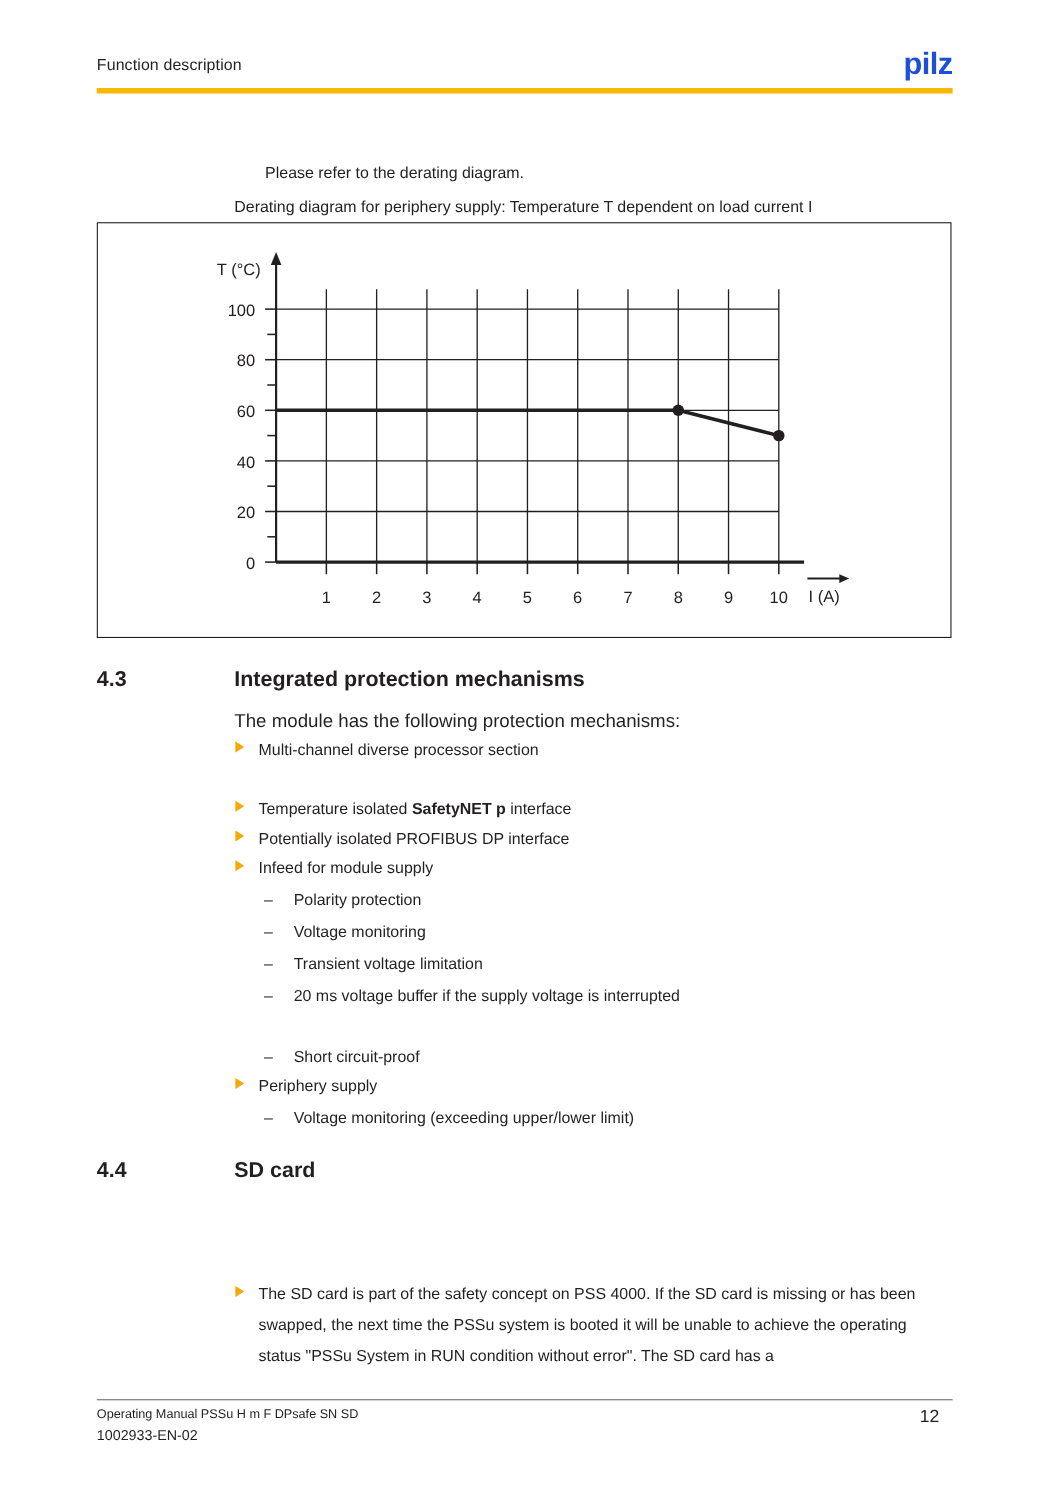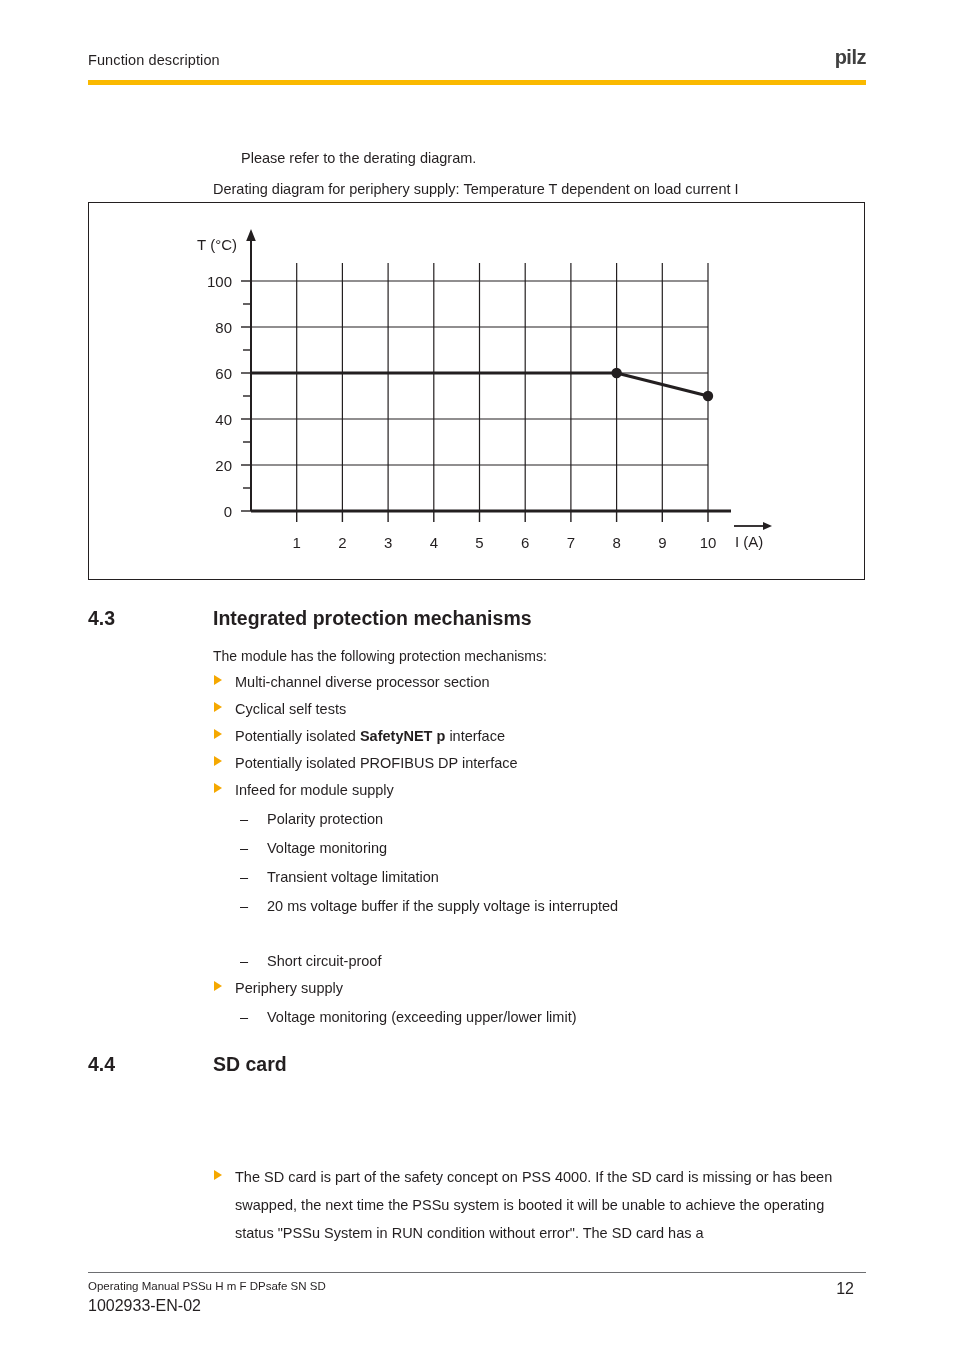--- a/index.html
+++ b/index.html
@@ -37,24 +37,24 @@
     top: 8px;
     font-size: 14.5px;
     color: #231f20;
     letter-spacing: 0.1px;
     white-space: nowrap;
   }
   .logo {
     position: absolute;
     right: 0;
     top: 0px;
-    font-size: 20px;
+    font-size: 28px;
     line-height: 27px;
     font-weight: 600;
-    color: #404040;
+    color: #1d4ed8;
     letter-spacing: -0.5px;
   }
   .header-rule {
     position: absolute;
     left: 88px;
     top: 80px;
     width: 778px;
     height: 5px;
     background: #fab900;
   }
@@ -106,21 +106,21 @@
     position: absolute;
     font-size: 19.5px;
     font-weight: bold;
     color: #231f20;
     white-space: nowrap;
   }
 
   
   .body-text {
     position: absolute;
-    font-size: 14px;
+    font-size: 17px;
     line-height: 28px;
     color: #231f20;
   }
   .lead {
     white-space: nowrap;
   }
 
   .bullet-row {
     position: absolute;
     display: flex;
@@ -175,21 +175,21 @@
     left: 88px;
     top: 1280px;
     font-size: 11.5px;
     color: #231f20;
     white-space: nowrap;
   }
   .footer-line2 {
     position: absolute;
     left: 88px;
     top: 1297px;
-    font-size: 16px;
+    font-size: 13px;
     color: #231f20;
     white-space: nowrap;
   }
   .page-num {
     position: absolute;
     right: 88px;
     top: 1280px;
     font-size: 16px;
     color: #231f20;
   }
@@ -313,28 +313,24 @@
   <div class="sec-num" style="left:88px; top:607px;">4.3</div>
   <div class="sec-title" style="left:213px; top:607px;">Integrated protection mechanisms</div>
 
   <div class="body-text lead" style="left:213px; top:642px;">The module has the following protection mechanisms:</div>
 
   <div class="bullet-row" style="left:213px; top:668px; width:620px;">
     <span class="bullet-marker"><span class="tri"></span></span>
     <span class="bullet-text nowrap">Multi-channel diverse processor section</span>
   </div>
 
-  <div class="bullet-row" style="left:213px; top:695px; width:620px;">
-    <span class="bullet-marker"><span class="tri"></span></span>
-    <span class="bullet-text nowrap">Cyclical self tests</span>
-  </div>
 
   <div class="bullet-row" style="left:213px; top:722px; width:620px;">
     <span class="bullet-marker"><span class="tri"></span></span>
-    <span class="bullet-text nowrap"><span>Potentially isolated </span><b>SafetyNET p</b><span> interface</span></span>
+    <span class="bullet-text nowrap"><span>Temperature isolated </span><b>SafetyNET p</b><span> interface</span></span>
   </div>
 
   <div class="bullet-row" style="left:213px; top:749px; width:620px;">
     <span class="bullet-marker"><span class="tri"></span></span>
     <span class="bullet-text nowrap">Potentially isolated PROFIBUS DP interface</span>
   </div>
 
   <div class="bullet-row" style="left:213px; top:776px; width:620px;">
     <span class="bullet-marker"><span class="tri"></span></span>
     <span class="bullet-text nowrap">Infeed for module supply</span>

